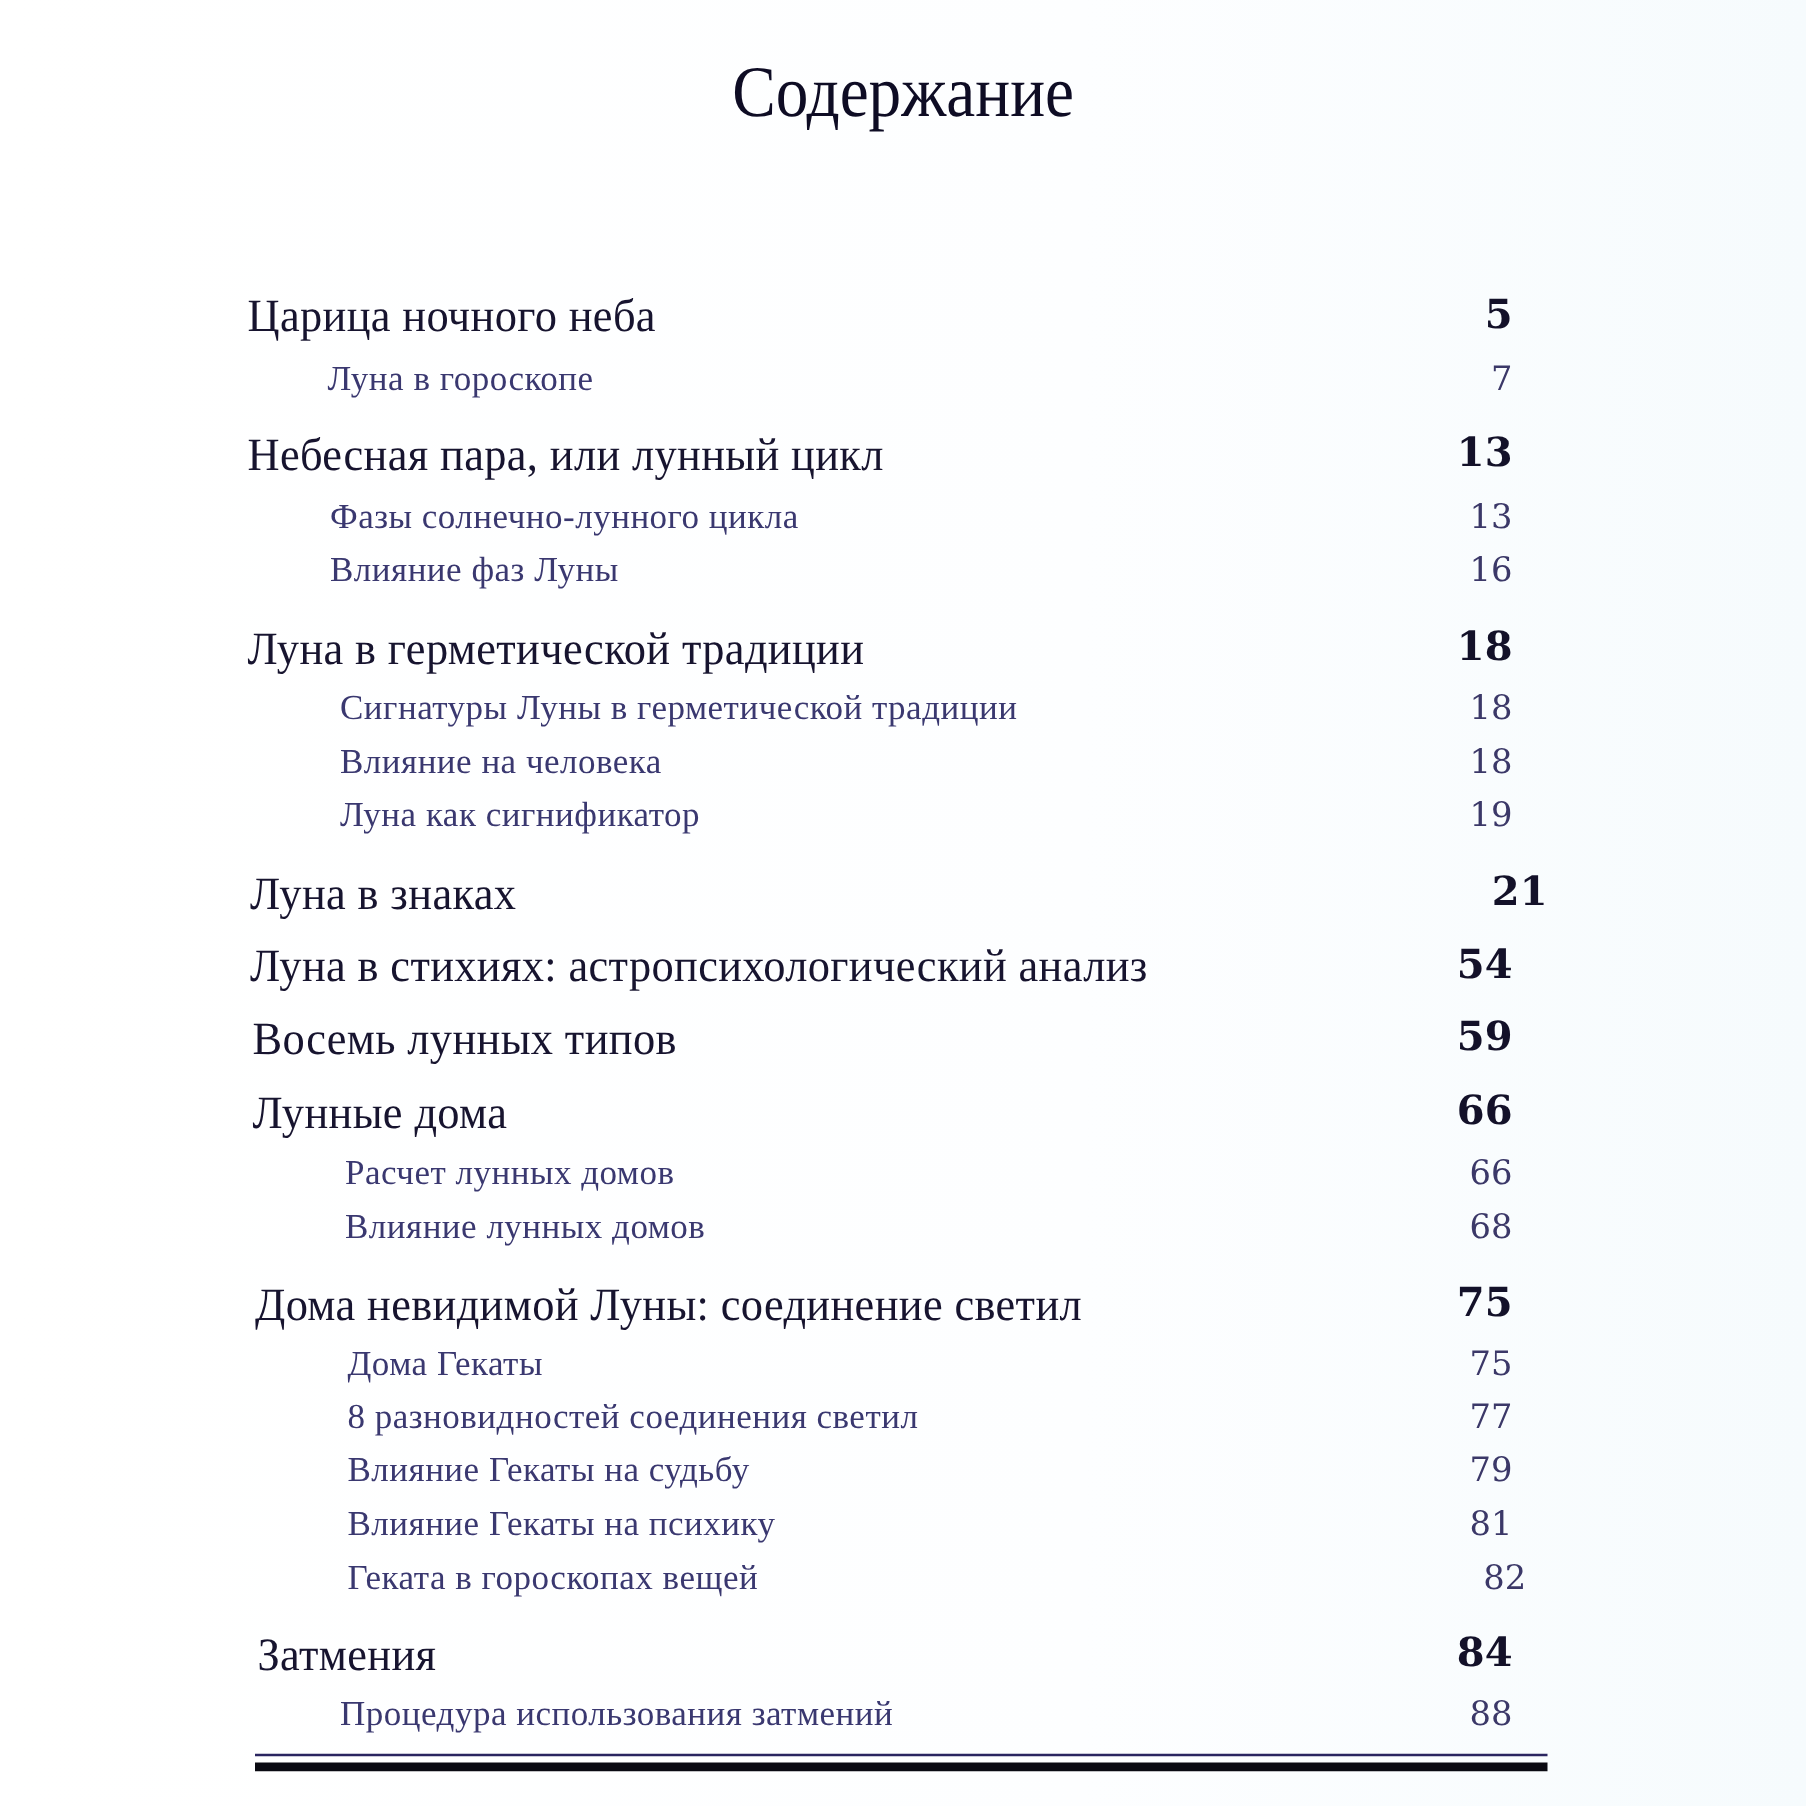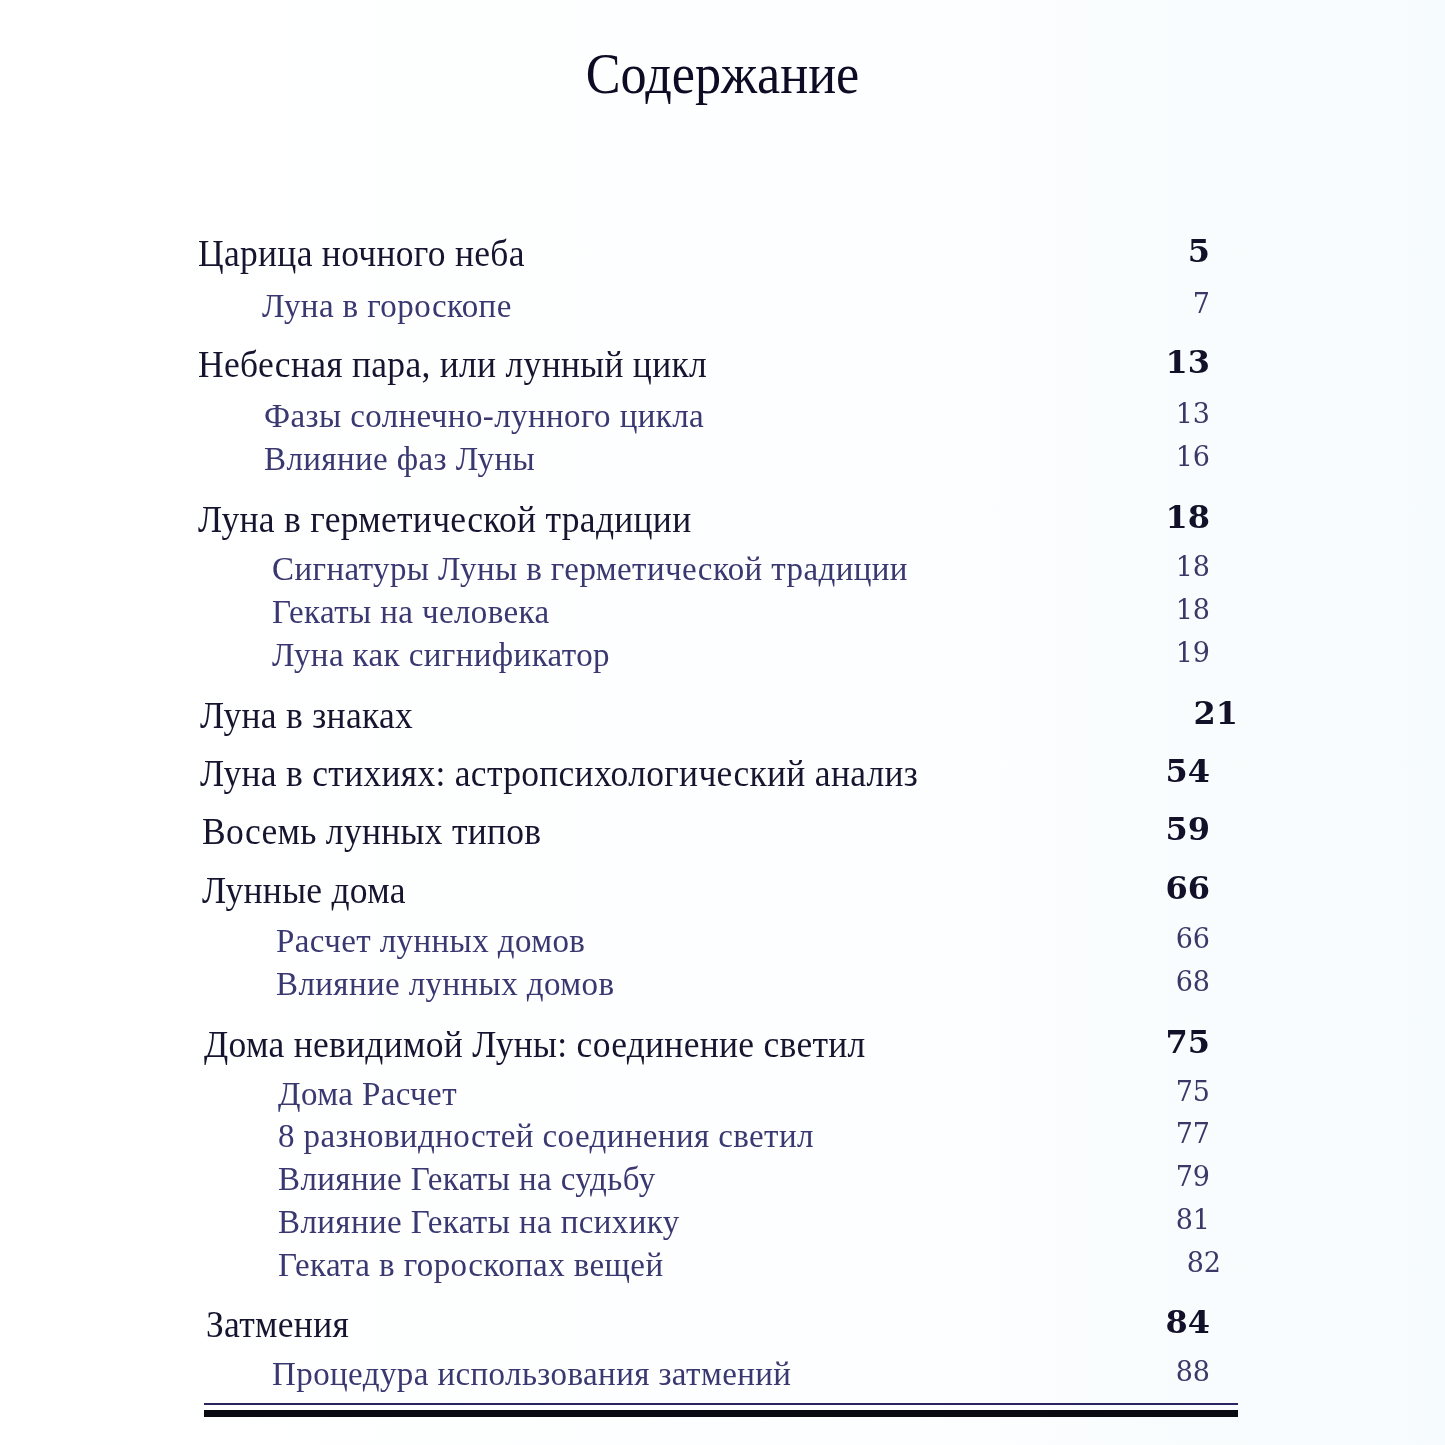--- a/index.html
+++ b/index.html
@@ -62,21 +62,21 @@
       color: #17142f;
       transform: scaleX(0.96);
       letter-spacing: 0.3px;
     }
     .entry.lvl1 .page-num {
       font-size: 32px;
       font-weight: bold;
       color: #131129;
     }
     .entry.lvl2 .label {
-      font-size: 33px;
+      font-size: 28px;
       color: #3a3870;
       transform: scaleX(1.0);
       letter-spacing: 0.4px;
     }
     .entry.lvl2 .page-num {
       font-size: 27px;
       color: #3b3868;
     }
     .rule-thin {
       position: absolute;
@@ -124,21 +124,21 @@
       </div>
       <div class="entry lvl1" style="top: 476px;">
         <span class="label" style="left: 198px;">Луна в герметической традиции</span>
         <span class="page-num">18</span>
       </div>
       <div class="entry lvl2" style="top: 529px;">
         <span class="label" style="left: 272px;">Сигнатуры Луны в герметической традиции</span>
         <span class="page-num">18</span>
       </div>
       <div class="entry lvl2" style="top: 572px;">
-        <span class="label" style="left: 272px;">Гекаты на человека</span>
+        <span class="label" style="left: 272px;">Влияние на человека</span>
         <span class="page-num">18</span>
       </div>
       <div class="entry lvl2" style="top: 615px;">
         <span class="label" style="left: 272px;">Луна как сигнификатор</span>
         <span class="page-num">19</span>
       </div>
       <div class="entry lvl1" style="top: 672px; padding-left: 28px;">
         <span class="label" style="left: 200px;">Луна в знаках</span>
         <span class="page-num">21</span>
       </div>
@@ -160,21 +160,21 @@
       </div>
       <div class="entry lvl2" style="top: 944px;">
         <span class="label" style="left: 276px;">Влияние лунных домов</span>
         <span class="page-num">68</span>
       </div>
       <div class="entry lvl1" style="top: 1001px;">
         <span class="label" style="left: 204px;">Дома невидимой Луны: соединение светил</span>
         <span class="page-num">75</span>
       </div>
       <div class="entry lvl2" style="top: 1054px;">
-        <span class="label" style="left: 278px;">Дома Расчет</span>
+        <span class="label" style="left: 278px;">Дома Гекаты</span>
         <span class="page-num">75</span>
       </div>
       <div class="entry lvl2" style="top: 1096px;">
         <span class="label" style="left: 278px;">8 разновидностей соединения светил</span>
         <span class="page-num">77</span>
       </div>
       <div class="entry lvl2" style="top: 1139px;">
         <span class="label" style="left: 278px;">Влияние Гекаты на судьбу</span>
         <span class="page-num">79</span>
       </div>

